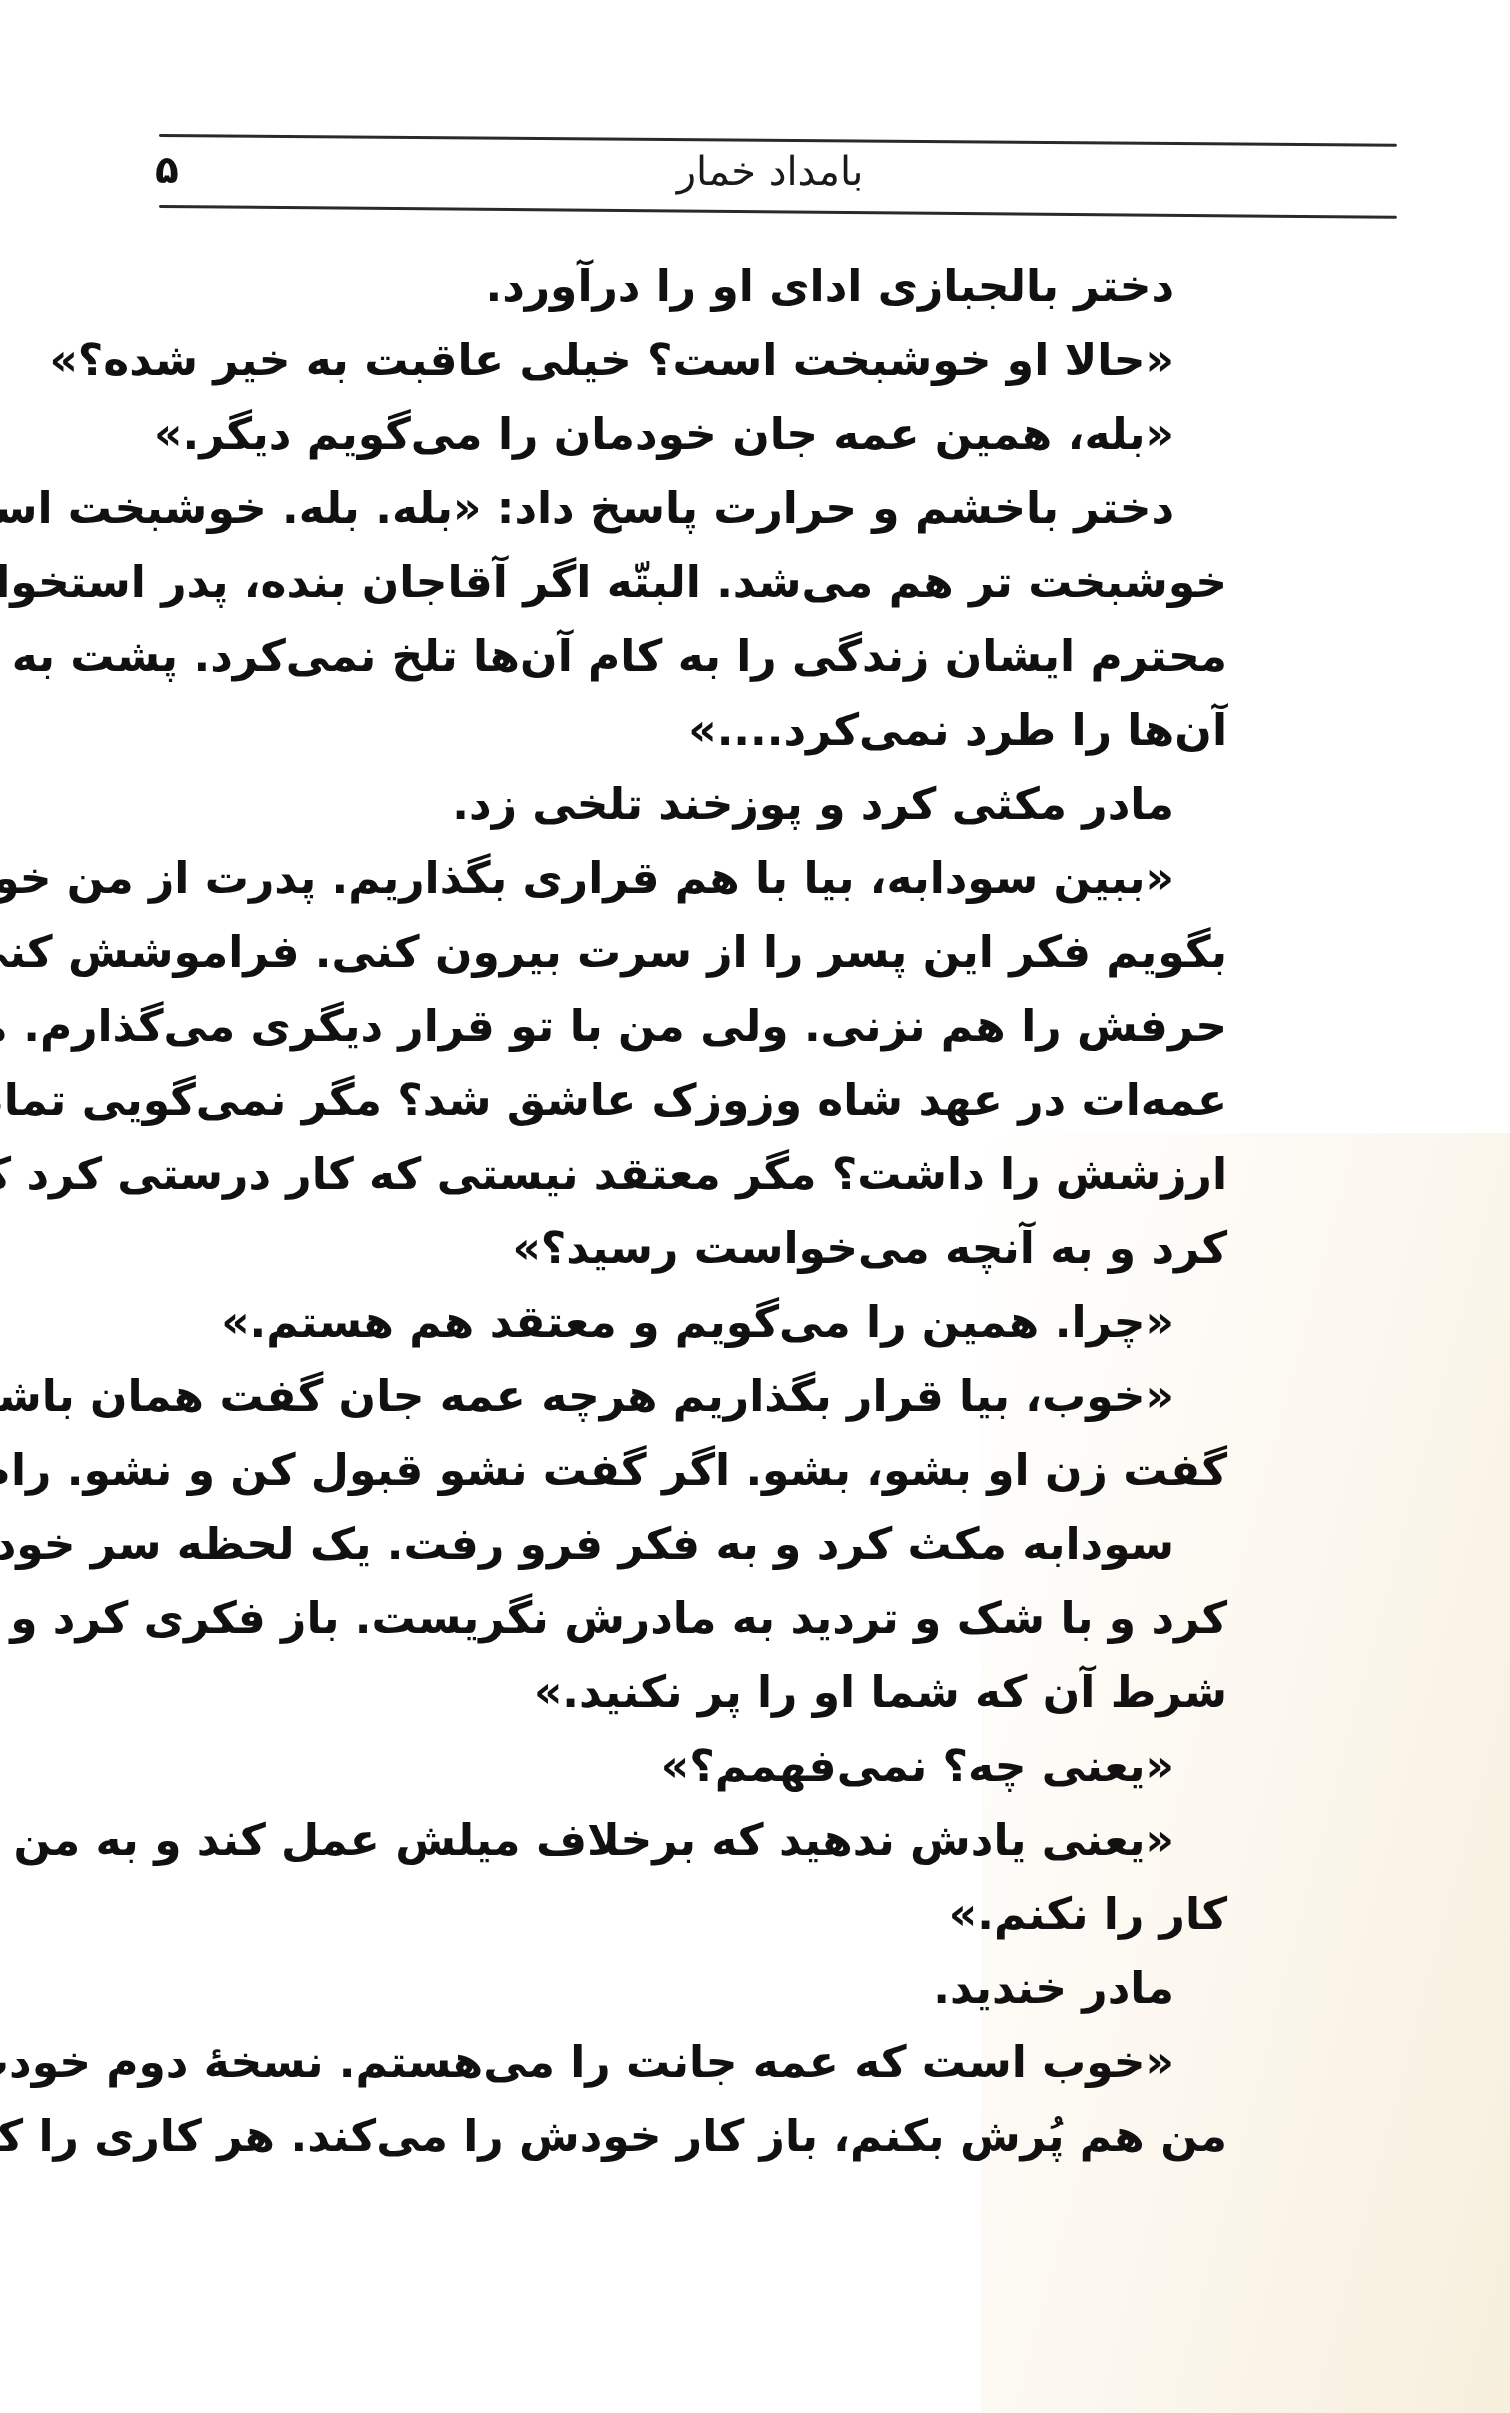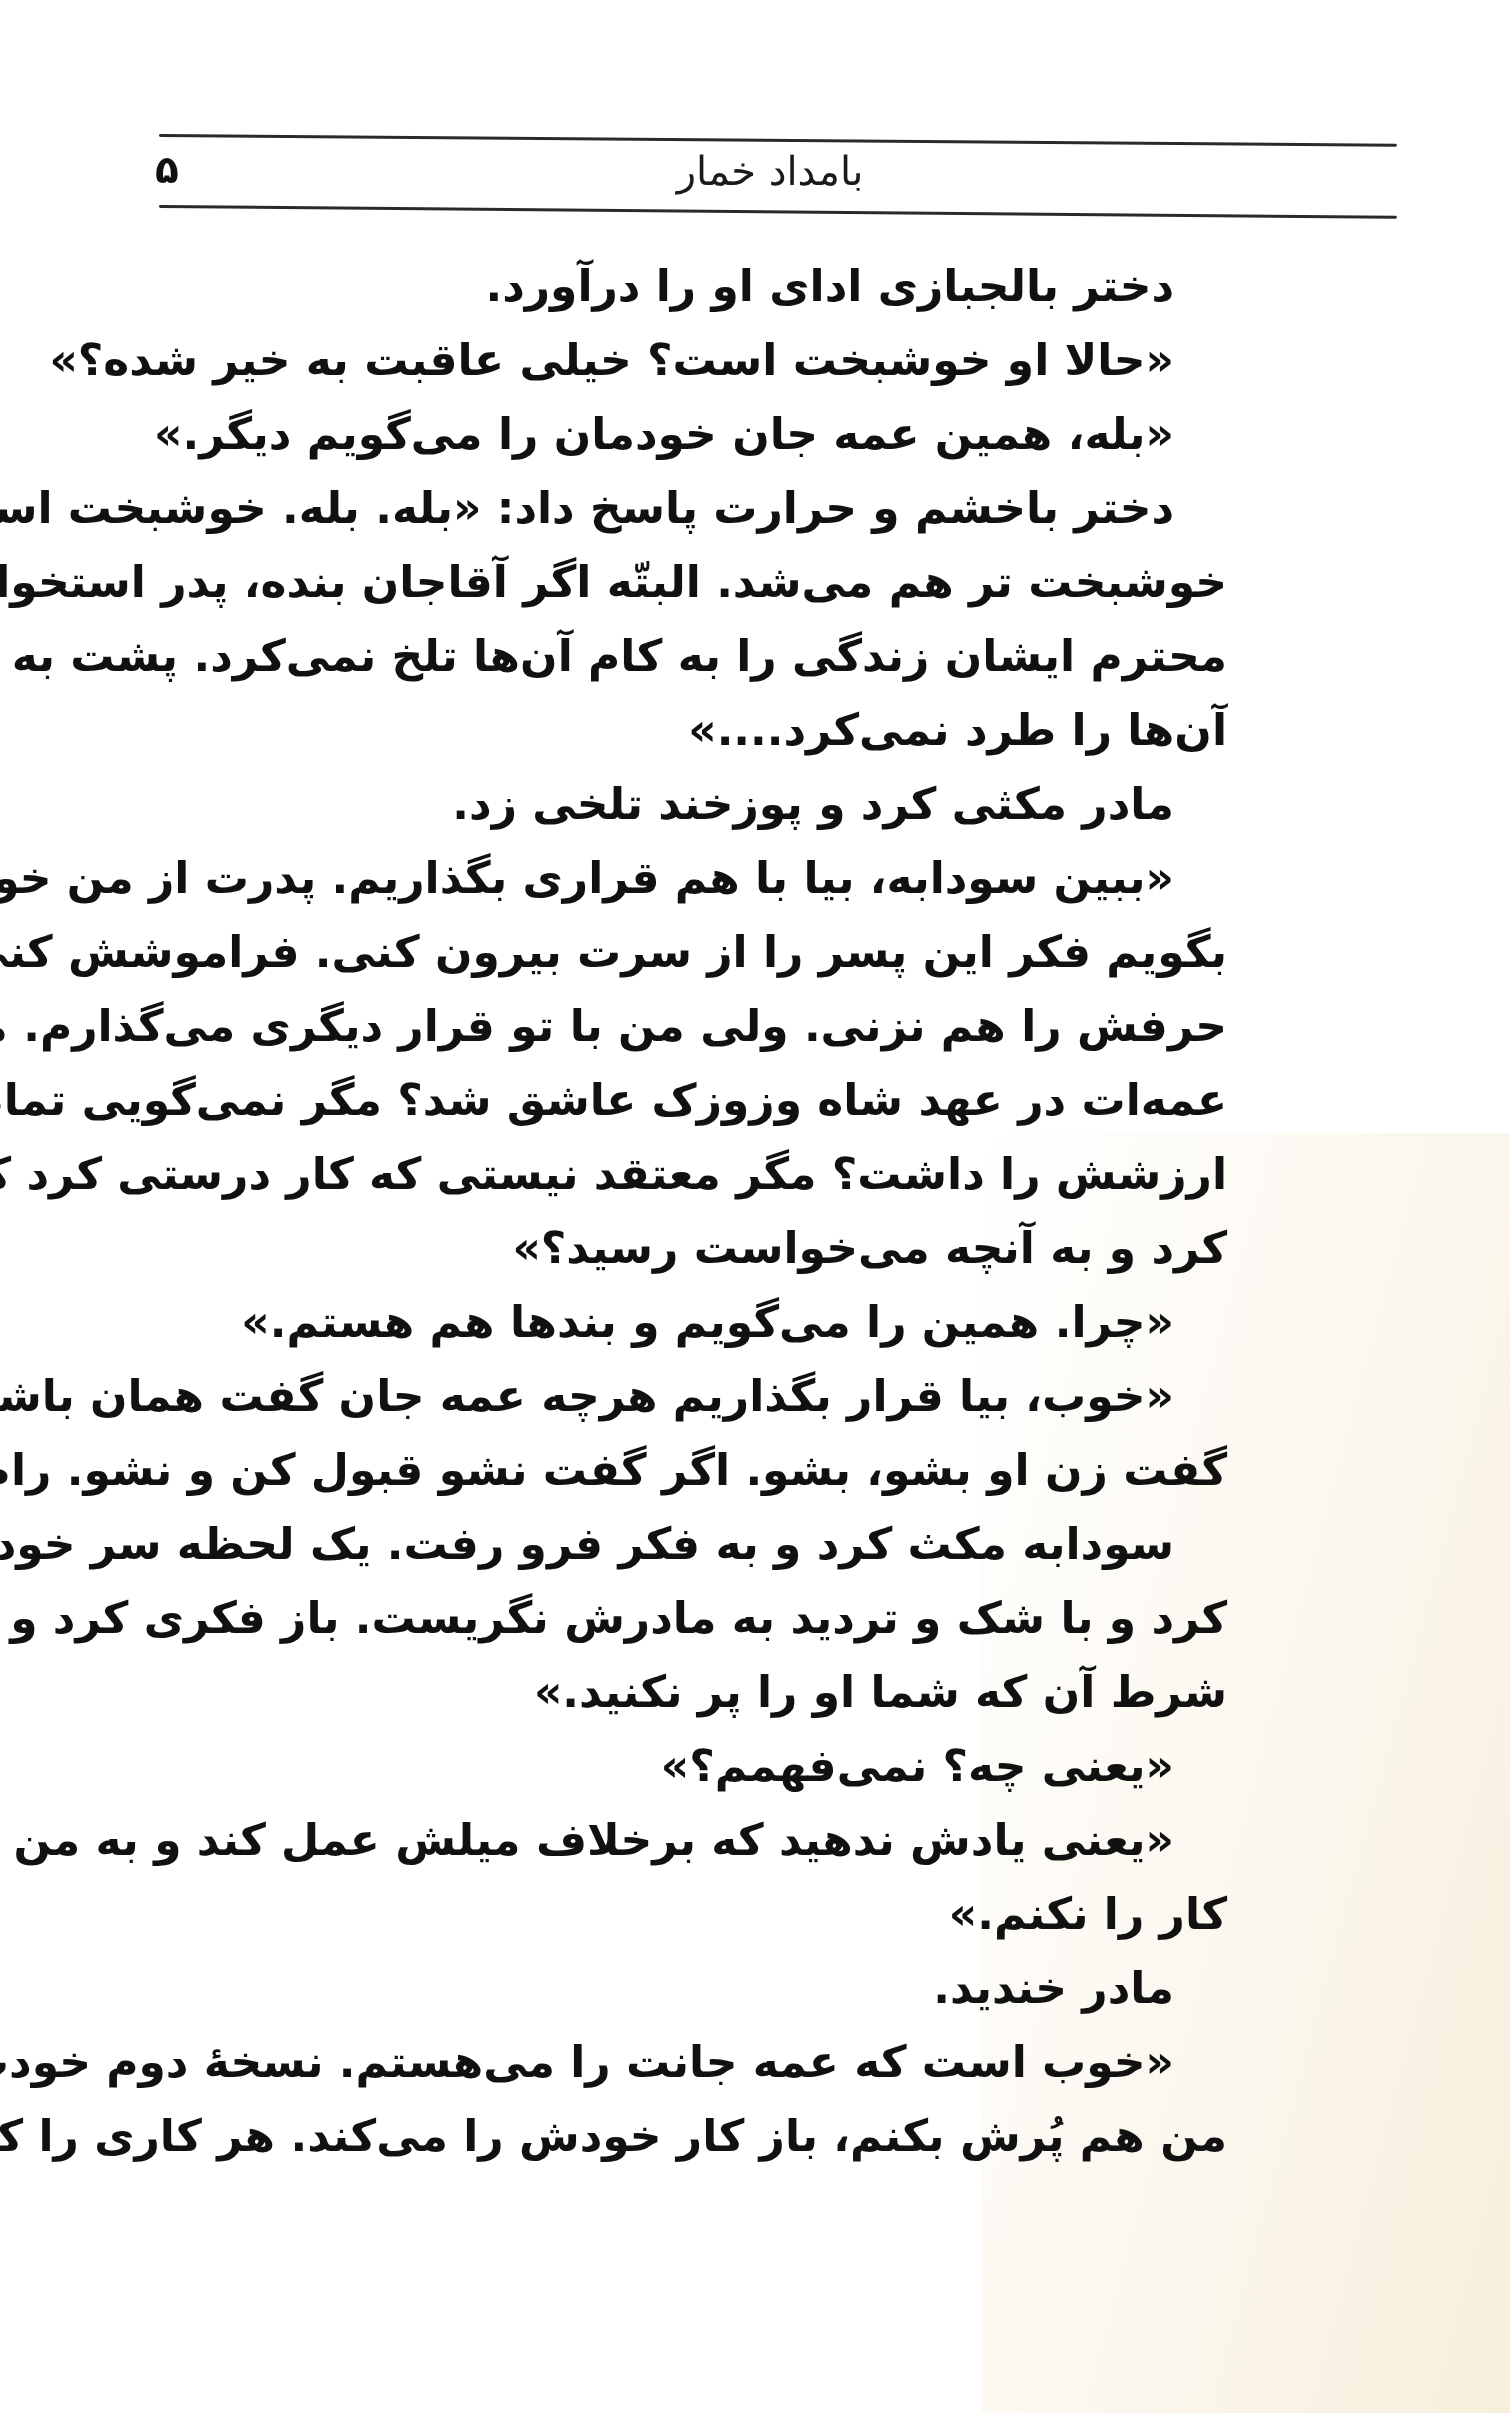--- a/index.html
+++ b/index.html
@@ -97,21 +97,21 @@
     <span class="line">خوشبخت تر هم می‌شد. البتّه اگر آقاجان بنده، پدر استخوان‌دار و</span>
     <span class="line">محترم ایشان زندگی را به کام آن‌ها تلخ نمی‌کرد. پشت به او نمی‌کرد.</span>
     <span class="line last">آن‌ها را طرد نمی‌کرد....»</span>
     <span class="line indent last">مادر مکثی کرد و پوزخند تلخی زد.</span>
     <span class="line indent">«ببین سودابه، بیا با هم قراری بگذاریم. پدرت از من خواسته به تو</span>
     <span class="line">بگویم فکر این پسر را از سرت بیرون کنی. فراموشش کنی. دیگر</span>
     <span class="line">حرفش را هم نزنی. ولی من با تو قرار دیگری می‌گذارم. مگر نمی‌گویی</span>
     <span class="line">عمه‌ات در عهد شاه وزوزک عاشق شد؟ مگر نمی‌گویی تمام قید و بندها</span>
     <span class="line">ارزشش را داشت؟ مگر معتقد نیستی که کار درستی کرد که پافشاری</span>
     <span class="line last">کرد و به آنچه می‌خواست رسید؟»</span>
-    <span class="line indent last">«چرا. همین را می‌گویم و بندها هم هستم.»</span>
+    <span class="line indent last">«چرا. همین را می‌گویم و معتقد هم هستم.»</span>
     <span class="line indent">«خوب، بیا قرار بگذاریم هرچه عمه جان گفت همان باشد. اگر</span>
     <span class="line last">گفت زن او بشو، بشو. اگر گفت نشو قبول کن و نشو. راضی دختر؟»</span>
     <span class="line indent">سودابه مکث کرد و به فکر فرو رفت. یک لحظه سر خود را بلند</span>
     <span class="line">کرد و با شک و تردید به مادرش نگریست. باز فکری کرد و گفت: «به</span>
     <span class="line last">شرط آن که شما او را پر نکنید.»</span>
     <span class="line indent last">«یعنی چه؟ نمی‌فهمم؟»</span>
     <span class="line indent">«یعنی یادش ندهید که برخلاف میلش عمل کند و به من بگوید این</span>
     <span class="line last">کار را نکنم.»</span>
     <span class="line indent last">مادر خندید.</span>
     <span class="line indent">«خوب است که عمه جانت را می‌هستم. نسخهٔ دوم خودت است.</span>

